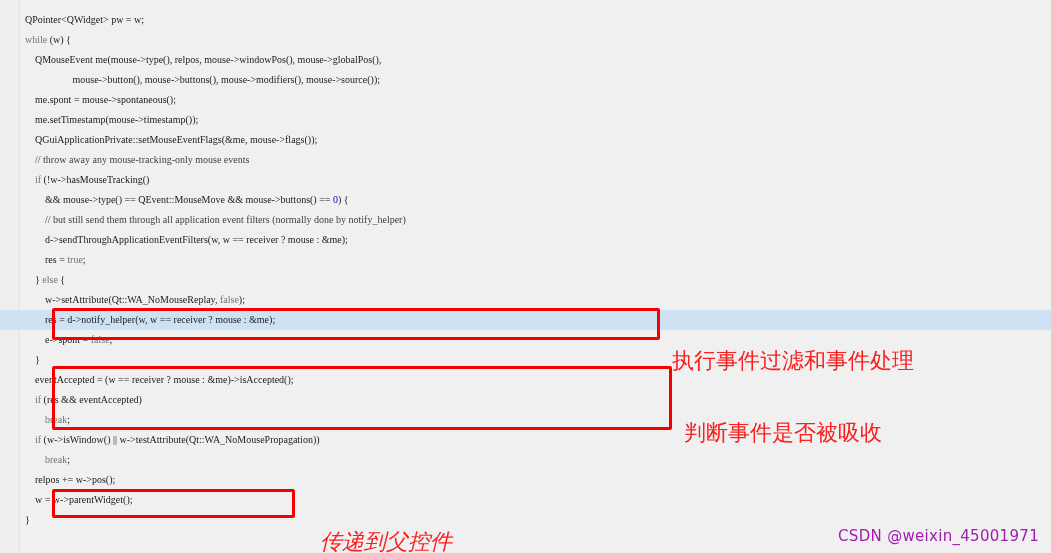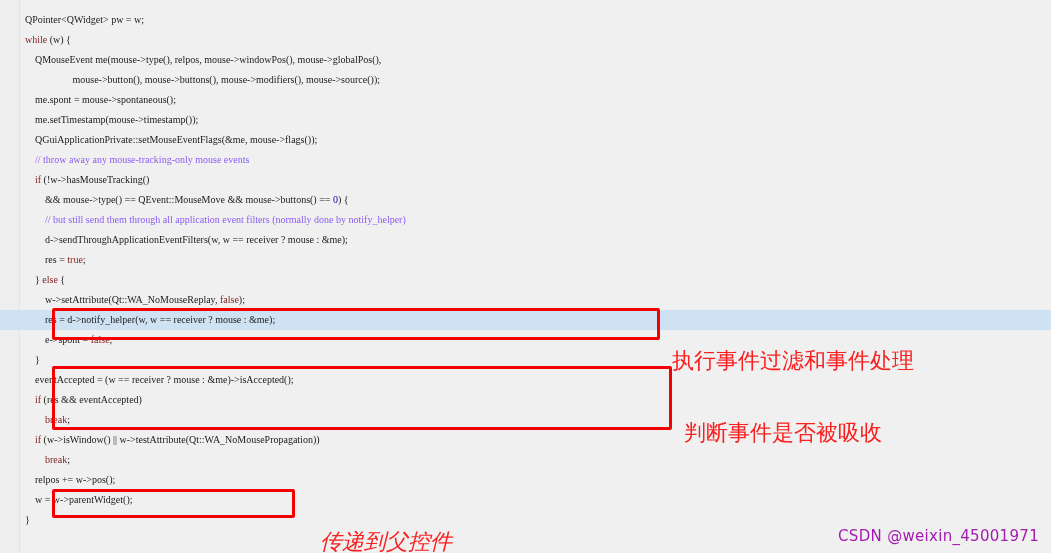--- a/index.html
+++ b/index.html
@@ -59,22 +59,22 @@
     white-space: pre;
     tab-size: 4;
   }
   .code .ln {
     display: block;
     height: 20px;
     padding-left: 6px;
   }
 
   
-  .kw   { color: #7f1d1d; }
-  .cmt  { color: #8b5cf6; }
+  .kw   { color: #737373; }
+  .cmt  { color: #404040; }
   .num  { color: #0000c0; }
   .pln  { color: #1a1a1a; }
 
   
   .redbox {
     position: absolute;
     border: 3px solid #f40000;
     border-radius: 2px;
     box-sizing: border-box;
     pointer-events: none;

